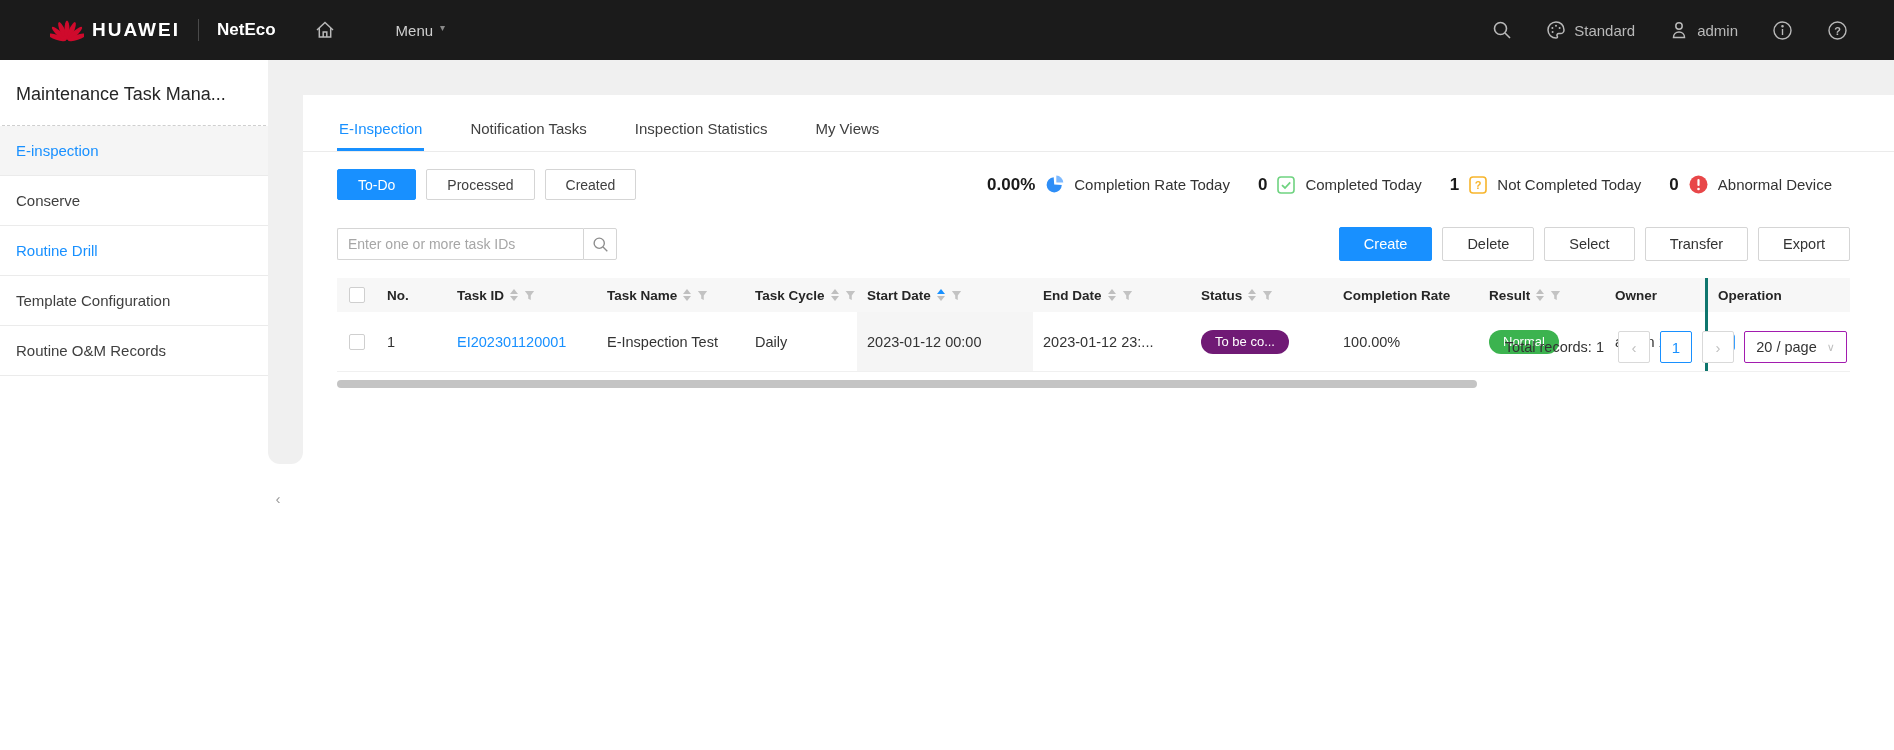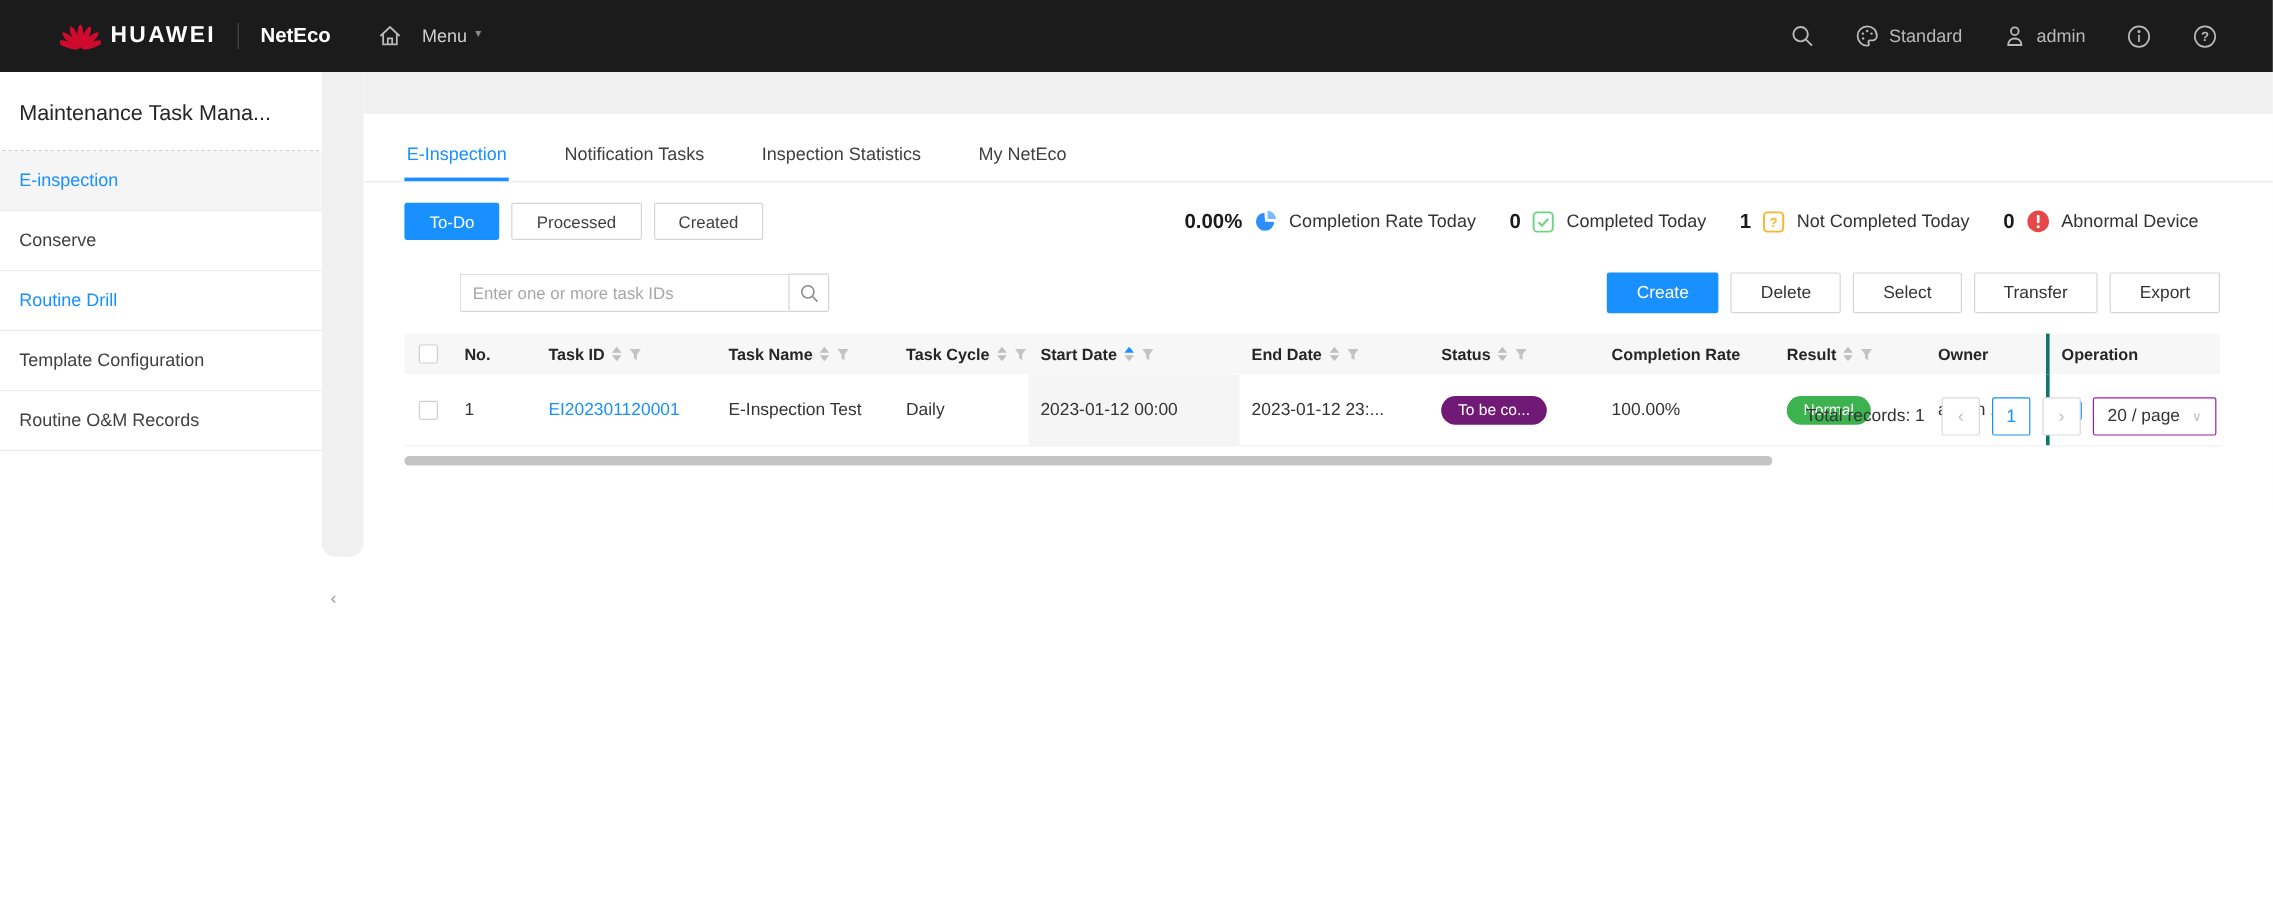--- a/index.html
+++ b/index.html
@@ -7,21 +7,21 @@
               font-family:"Liberation Sans", sans-serif; font-size:14px; color:#333; }
 
   
   .navbar { position:absolute; left:0; top:0; width:1894px; height:60px; background:#1b1b1b;
             display:flex; align-items:center; color:#b9b9b9; }
   .nav-left { display:flex; align-items:center; margin-left:50px; }
   .brand-text { color:#fff; font-weight:bold; font-size:19px; letter-spacing:2px; margin-left:8px; }
   .nav-divider { width:1px; height:22px; background:#4a4a4a; margin:0 18px; }
   .product-name { color:#fff; font-weight:bold; font-size:17px; }
   .nav-home { margin-left:38px; display:flex; align-items:center; cursor:pointer; }
-  .nav-menu { margin-left:16px; display:flex; align-items:flex-start; gap:7px; color:#cfcfcf; font-size:15px; cursor:pointer; }
+  .nav-menu { margin-left:60px; display:flex; align-items:flex-start; gap:7px; color:#cfcfcf; font-size:15px; cursor:pointer; }
   .nav-caret { font-size:10px; color:#8a8a8a; }
   .nav-right { position:absolute; right:46px; top:0; height:60px; display:flex; align-items:center; gap:34px; }
   .nav-item { display:flex; align-items:center; gap:8px; color:#b9b9b9; font-size:15px; cursor:pointer; }
 
   
   .top-band  { position:absolute; left:303px; top:60px; width:1591px; height:35px; background:#f0f0f0; }
   .gutter    { position:absolute; left:268px; top:60px; width:35px; height:404px; background:#f0f0f0;
                border-radius:0 0 12px 12px; }
   .right-strip { position:absolute; left:1880px; top:95px; width:14px; height:655px; background:#f4f4f4; }
   .collapse-handle { position:absolute; left:266px; top:478px; width:24px; height:40px;
@@ -50,21 +50,21 @@
   .seg-btn { height:31px; padding:0 20px; background:#fff; border:1px solid #d5d5d5; border-radius:2px;
              font-size:14px; color:#404040; display:flex; align-items:center; cursor:pointer; }
   .seg-btn.active { background:#1890ff; border-color:#1890ff; color:#fff; }
 
   .stats { position:absolute; right:62px; top:74px; height:31px; display:flex; align-items:center; gap:28px; }
   .stat { display:flex; align-items:center; gap:9px; }
   .stat-value { font-weight:bold; font-size:17px; color:#1a1a1a; }
   .stat-label { font-size:15px; color:#333; }
 
   .toolbar { position:absolute; left:34px; top:132px; width:1513px; height:34px; }
-  .search-box { position:absolute; left:0; top:1px; width:308px; height:32px; display:flex;margin-left:46px; }
+  .search-box { position:absolute; left:0; top:1px; width:280px; height:32px; display:flex; }
   .search-input { flex:1; border:1px solid #d5d5d5; border-right:none; border-radius:2px 0 0 2px;
                   padding:0 10px; font-size:14px; color:#333; outline:none;
                   font-family:"Liberation Sans", sans-serif; }
   .search-input::placeholder { color:#a6a6a6; }
   .search-btn { width:34px; border:1px solid #d5d5d5; background:#fff; border-radius:0 2px 2px 0;
                 display:flex; align-items:center; justify-content:center; cursor:pointer; }
   .btn-group { position:absolute; right:0; top:0; display:flex; gap:10px; }
   .btn { height:34px; padding:0 24px; background:#fff; border:1px solid #d5d5d5; border-radius:2px;
          font-size:14.5px; color:#333; display:flex; align-items:center; cursor:pointer; }
   .btn.primary { background:#1890ff; border-color:#1890ff; color:#fff; }
@@ -211,21 +211,21 @@
     <span>Routine O&amp;M Records</span>
   </div>
 </div>
 
 <div class="card">
 
   <div class="tabs">
     <div class="tab active"><span>E-Inspection</span></div>
     <div class="tab"><span>Notification Tasks</span></div>
     <div class="tab"><span>Inspection Statistics</span></div>
-    <div class="tab"><span>My NetEco</span></div>
+    <div class="tab"><span>My Views</span></div>
   </div>
 
   <div class="filter-row">
     <div class="seg-btn active">
         <span>To-Do</span>
       </div>
     <div class="seg-btn">
         <span>Processed</span>
       </div>
     <div class="seg-btn">

